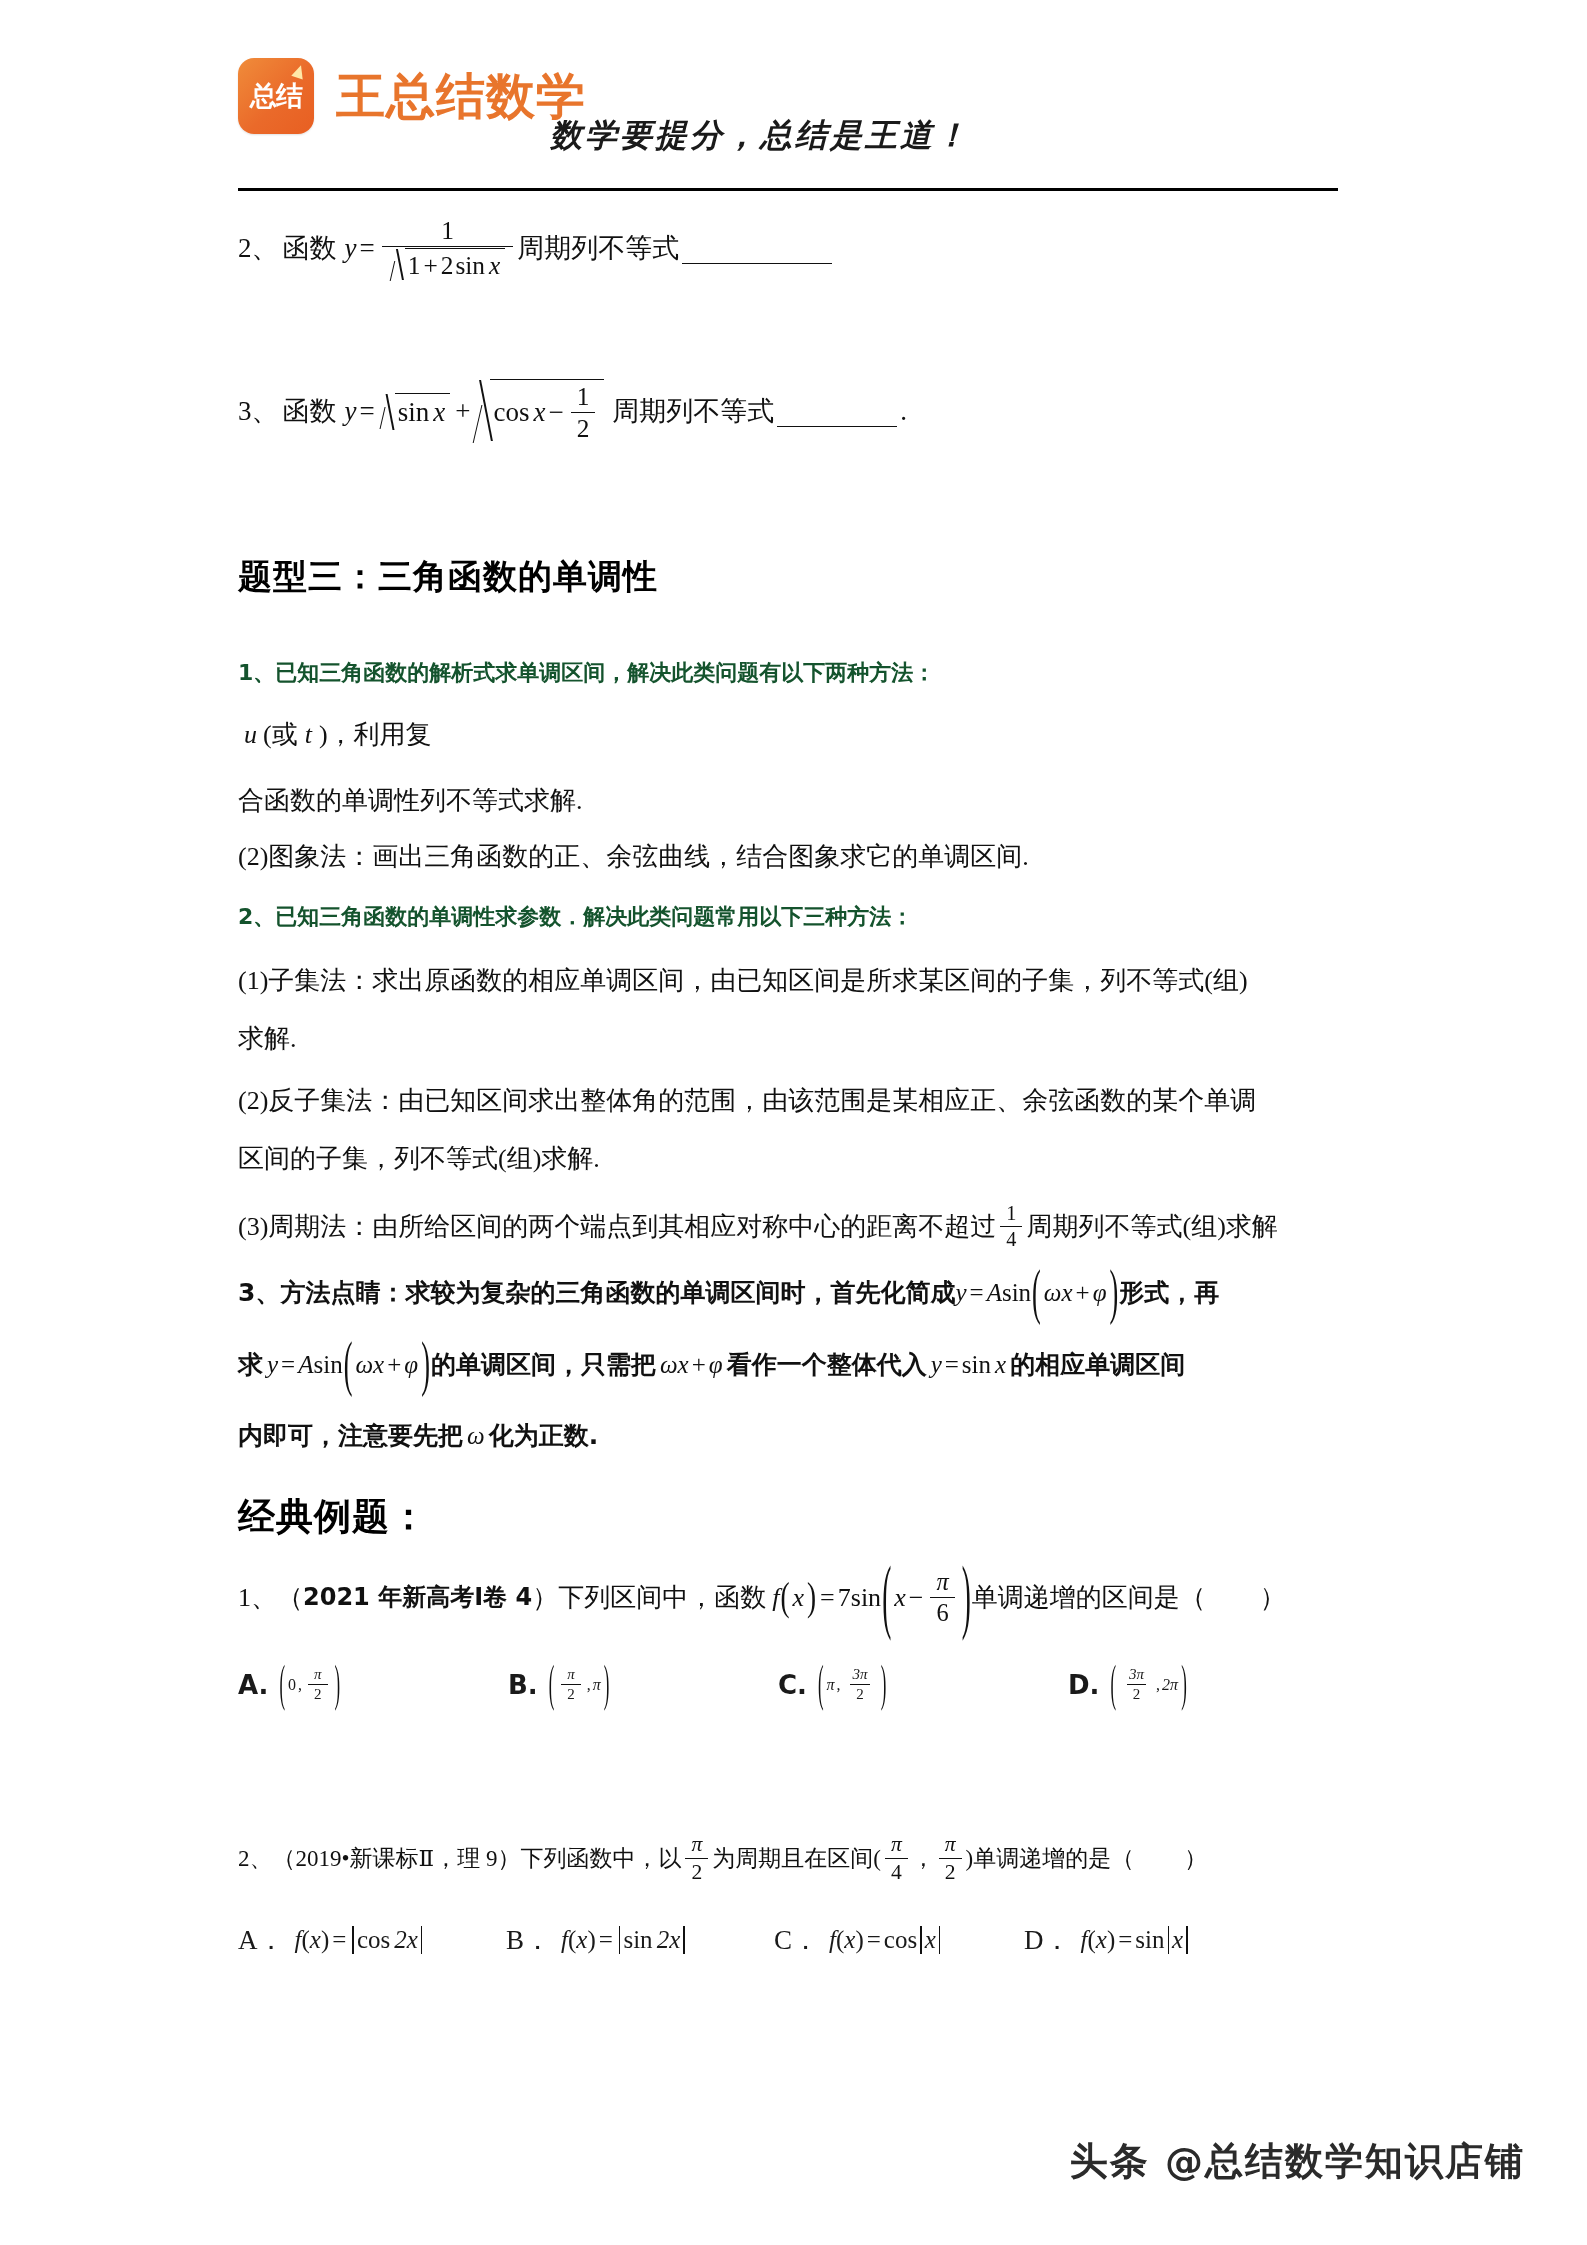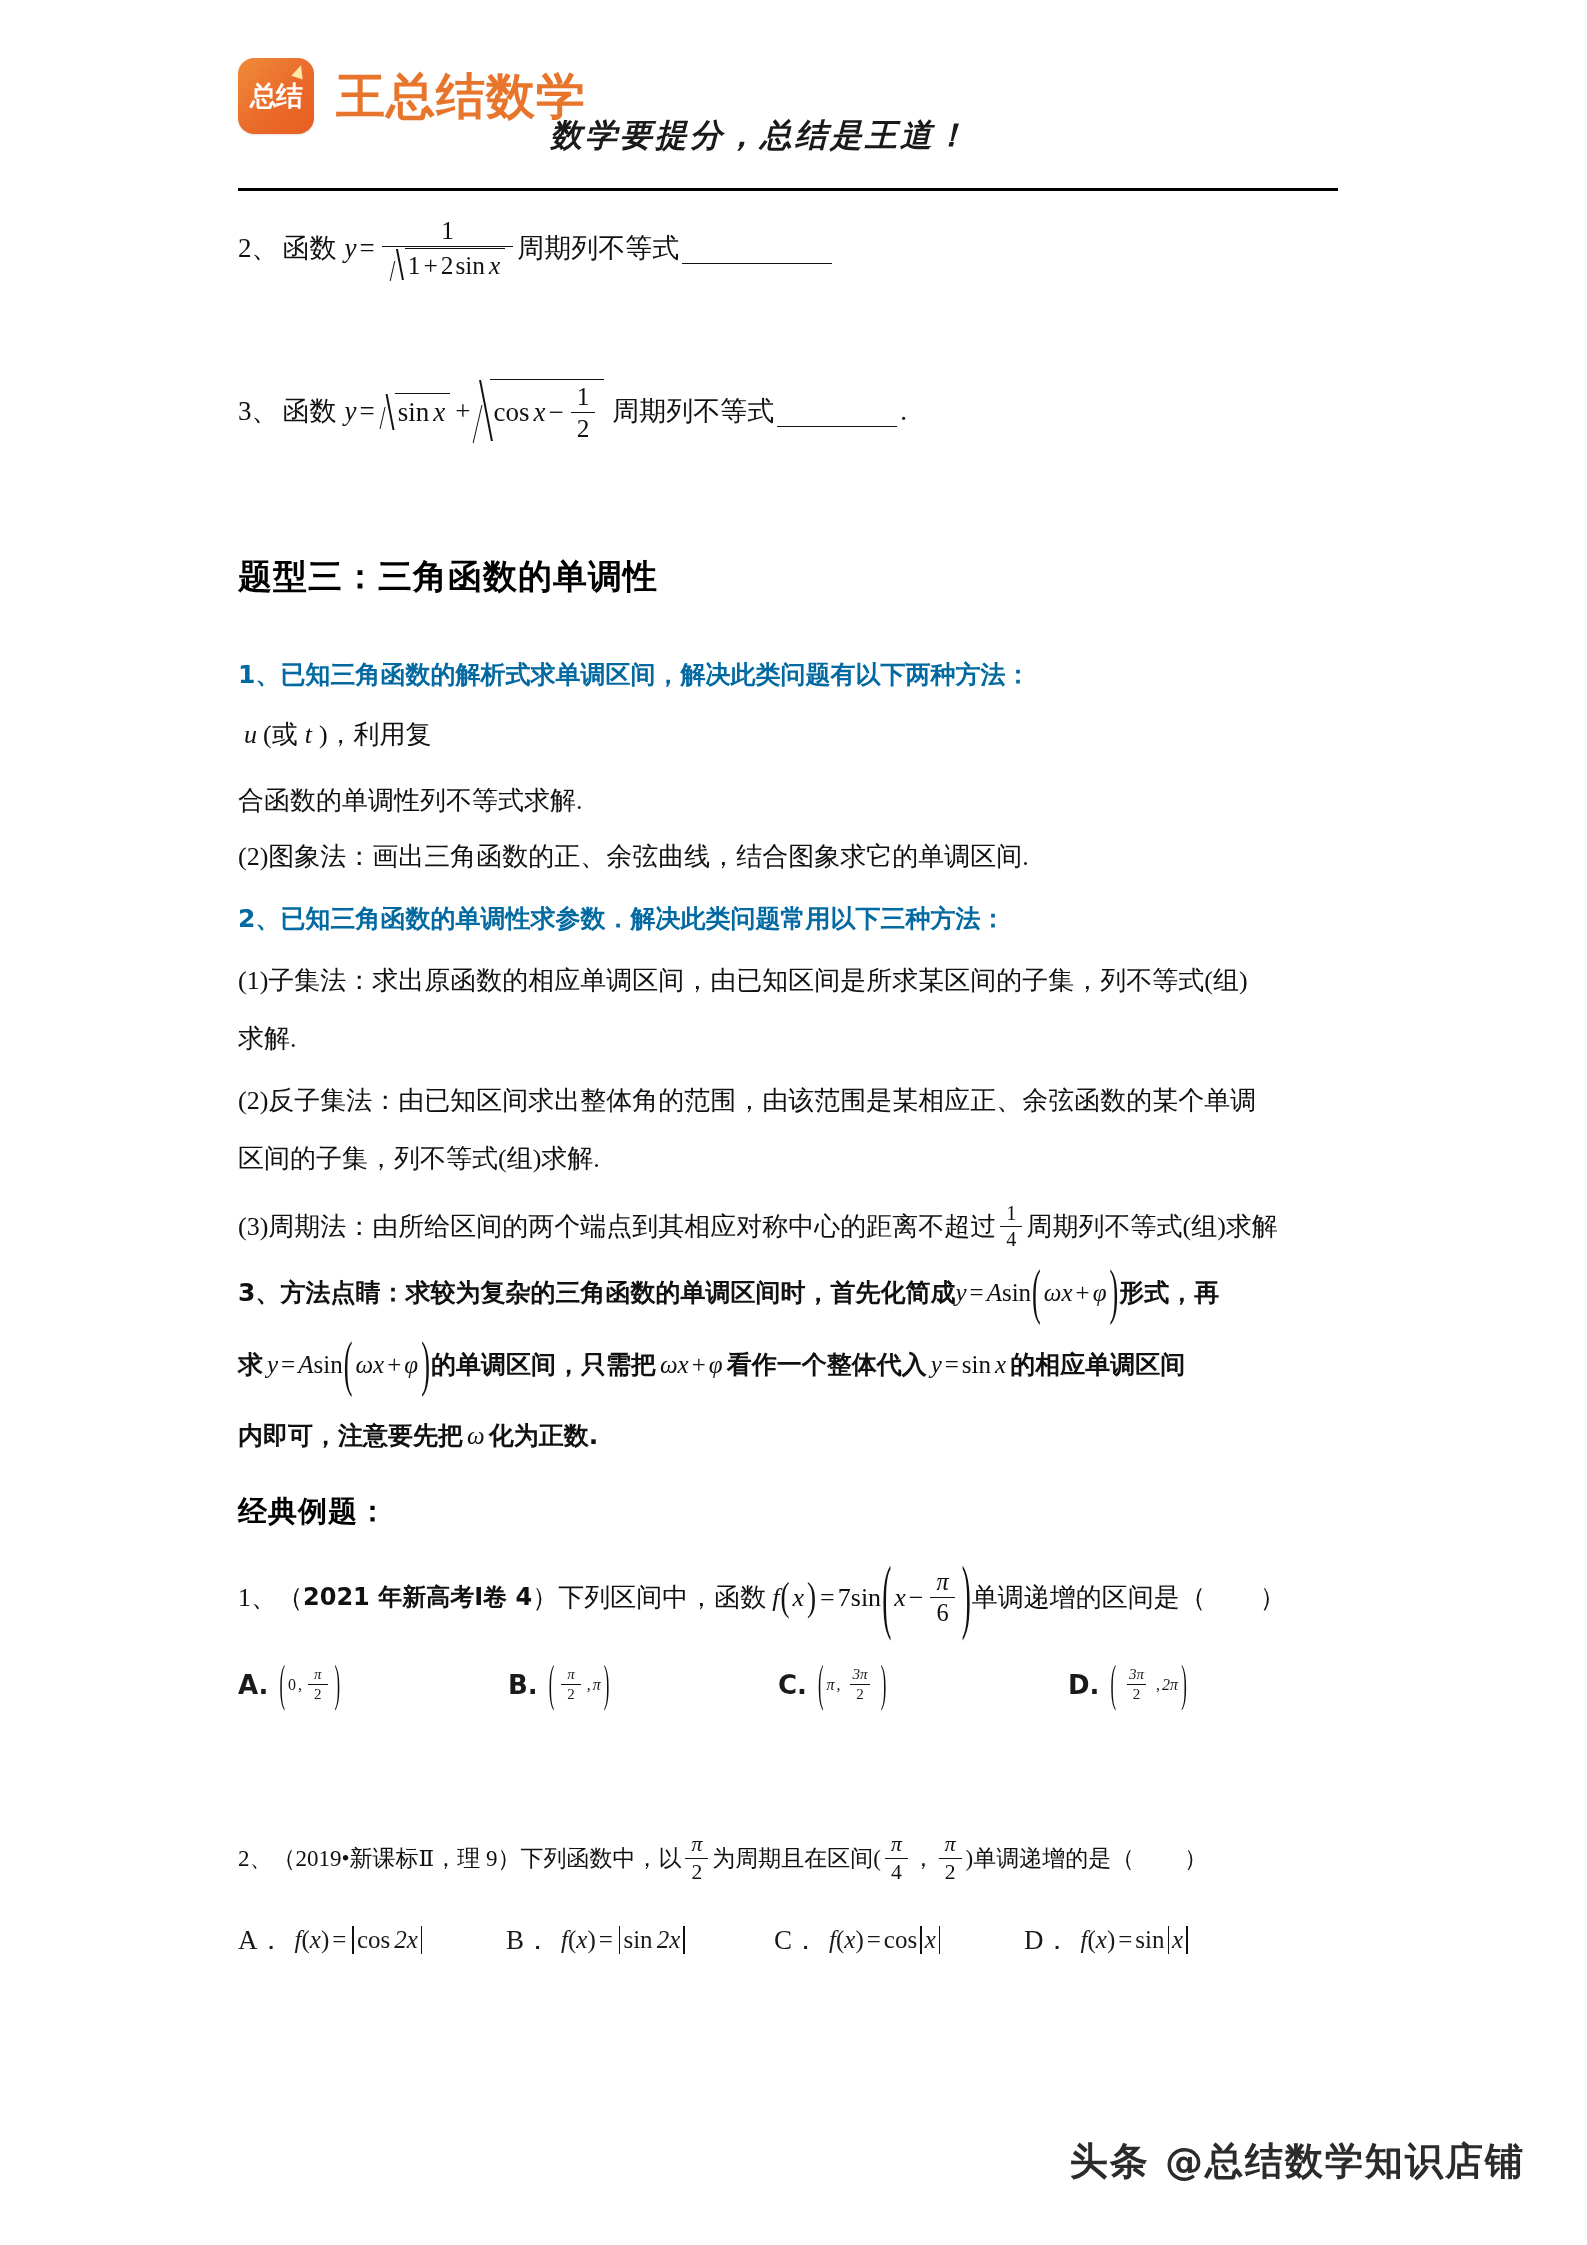--- a/index.html
+++ b/index.html
@@ -212,36 +212,36 @@
   .section-heading {
     font-family: "DejaVu Sans", sans-serif;
     font-weight: 700;
     font-size: 34px;
     color: #000;
     letter-spacing: 1px;
   }
   .bold-cn {
     font-family: "DejaVu Sans", sans-serif;
     font-weight: 700;
-    font-size: 25px;
-    color: #0369a1;
+    font-size: 22px;
+    color: #14532d;
   }
   .para {
     font-size: 26px;
     line-height: 1.28;
     color: #111;
     display: flex;
     align-items: center;
     white-space: nowrap;
     flex-wrap: nowrap;
   }
   .sub-heading {
     font-family: "DejaVu Sans", sans-serif;
     font-weight: 700;
-    font-size: 29px;
+    font-size: 37px;
     color: #000;
     letter-spacing: 1px;
   }
   .abs {
     display: inline-flex;
     align-items: center;
   }
   .abs .bar {
     display: inline-block;
     width: 1.6px;

